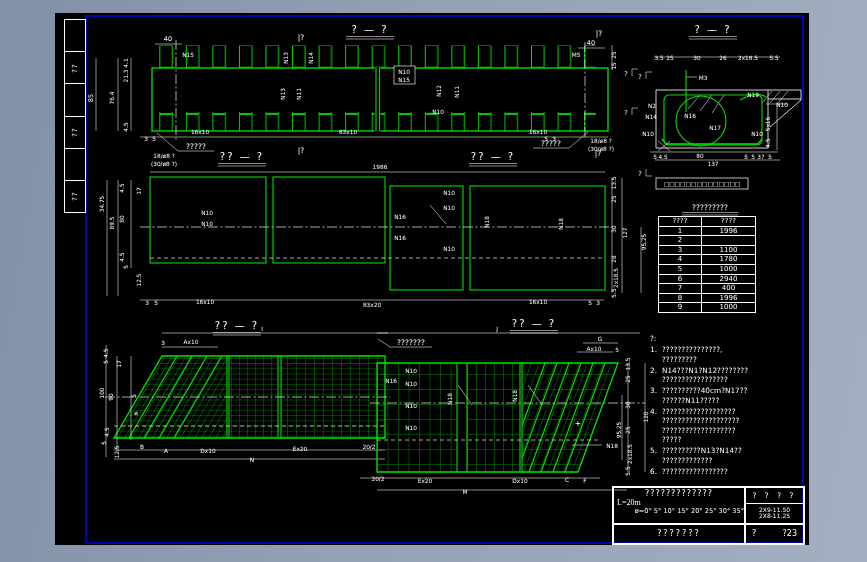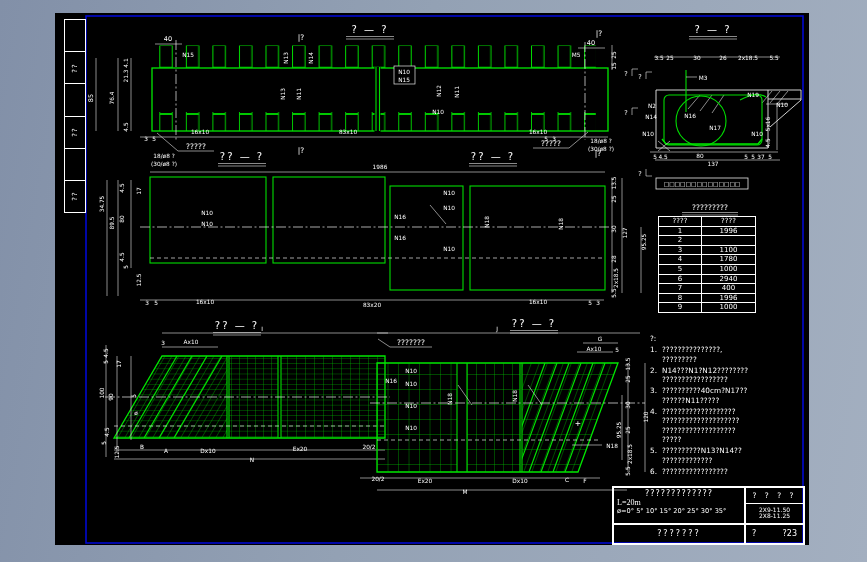--- a/index.html
+++ b/index.html
@@ -33,21 +33,21 @@
   #notes{left:650px;top:334px;width:158px;font-size:7.3px;line-height:9.3px;}
   #notes .nhead{margin-bottom:2px;}
   #notes .note{display:flex;margin-bottom:2px;}
   #notes .nn{width:12px;flex:none;}
   #notes .nl{flex:1;}
   #tblock{left:612px;top:486px;width:191px;height:57px;border:1.2px solid #fff;
           display:grid;grid-template-columns:132px 1fr;grid-template-rows:37px 1fr;font-size:7px;}
   #tblock>div{border:0.5px solid #fff;overflow:hidden;}
   .tb-proj{text-align:center;font-size:8px;letter-spacing:1px;padding-top:1px;}
   .tb-l{padding-left:3px;font-size:8px;line-height:9px;font-family:Liberation Serif, serif;}
-  .tb-ang{padding-left:3px;font-size:6.6px;line-height:8px;white-space:nowrap;}
+  .tb-ang{padding-left:3px;font-size:6.6px;line-height:8px;white-space:nowrap;text-align:right;}
   .tb-right{display:flex;flex-direction:column;}
   .tb-r1{text-align:center;font-size:7.5px;letter-spacing:3px;border-bottom:0.5px solid #fff;flex:none;height:15px;line-height:15px;}
   .tb-r2{flex:1;text-align:center;font-size:6px;line-height:7px;padding-top:2px;}
   .tb-r2 div:last-child{margin-top:-1px;}
   .tb-bl{text-align:center;font-size:8px;letter-spacing:2px;line-height:18px;}
   .tb-br{display:flex;justify-content:space-between;padding:0 6px;font-size:8px;line-height:18px;}
 </style>
 </head>
 <body>
 

